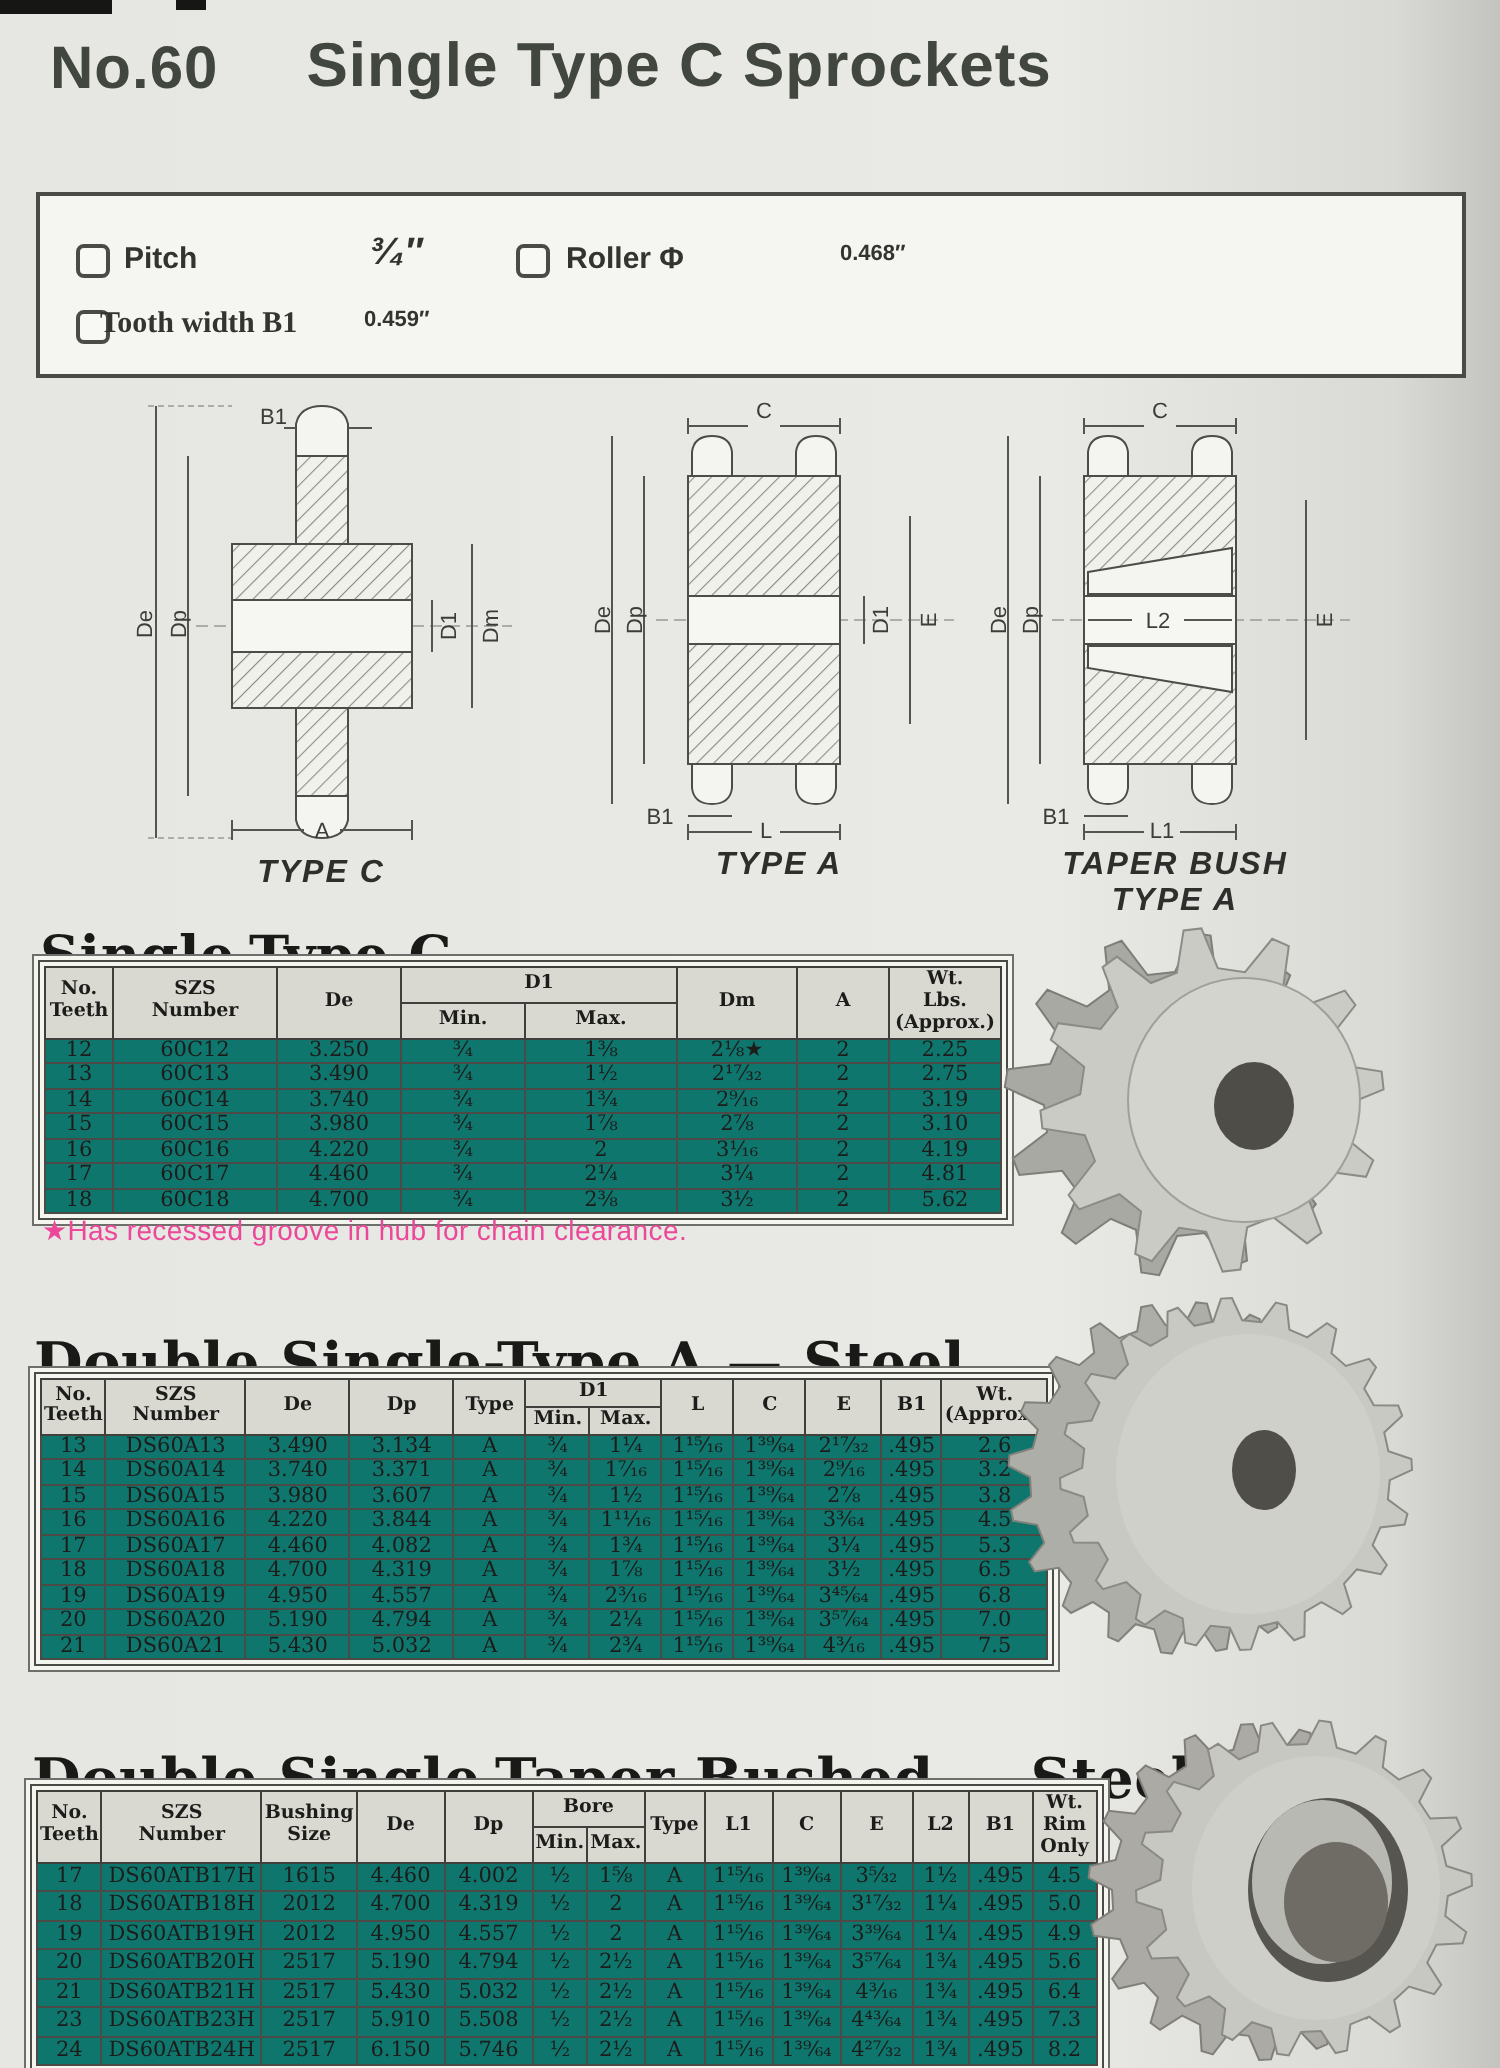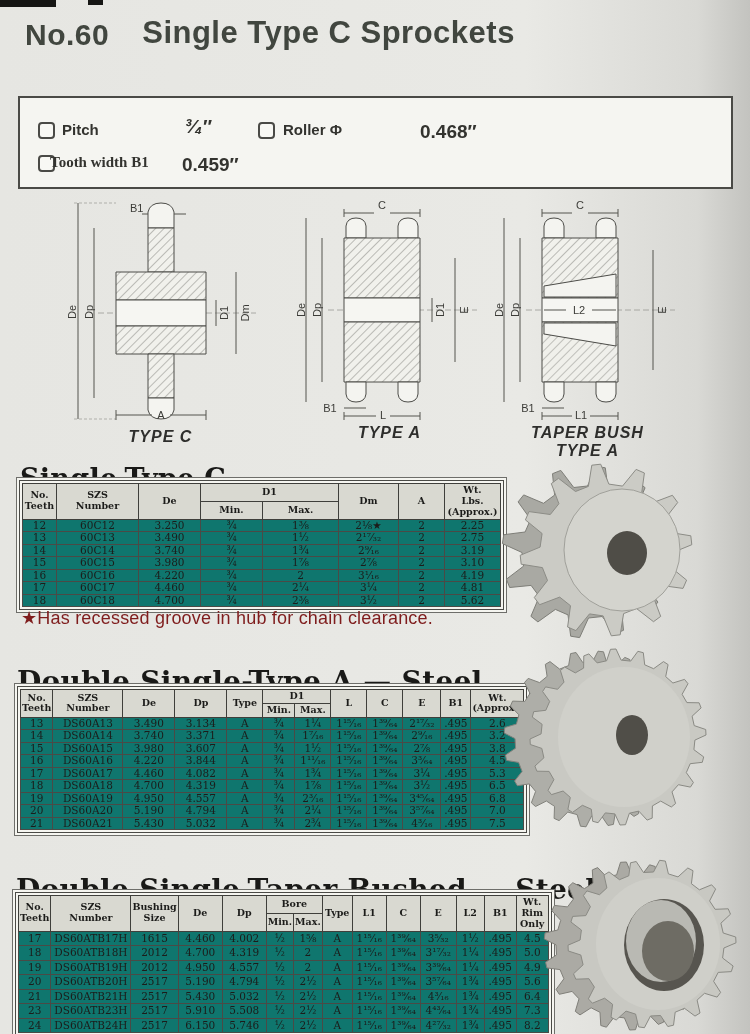--- a/index.html
+++ b/index.html
@@ -3,47 +3,47 @@
 <meta charset="utf-8">
 <style>
   html,body{margin:0;padding:0;}
   body{
     width:750px;height:1034px;position:relative;overflow:hidden;
     background:linear-gradient(to right,#e6e6e2 0%,#e9e9e5 70%,#d9d9d5 93%,#c3c3bf 100%);
     font-family:"Liberation Sans",sans-serif;color:#2b2b29;
   }
   .scan-bar{position:absolute;background:#161614;}
   
-  .page-header{position:absolute;top:16px;left:25px;display:flex;gap:33px;color:#41463f;}
+  .page-header{position:absolute;top:16px;left:25px;display:flex;gap:44px;color:#41463f;}
   .no60{font-size:30px;font-weight:bold;letter-spacing:0.5px;margin-top:2px;}
   .title-lines div{font-size:31px;font-weight:bold;line-height:34px;letter-spacing:0.5px;}
   
   .spec-box{position:absolute;top:96px;left:18px;width:711px;height:89px;background:#f5f5f1;border:2px solid #4a4a46;}
   .bullet{position:absolute;width:13px;height:13px;border:2px solid #4a4a46;border-radius:4px;background:#f8f8f4;}
   .spec-label{position:absolute;font-size:15px;font-weight:bold;color:#33332f;}
-  .spec-value{position:absolute;font-size:19px;font-weight:bold;color:#33332f;}
+  .spec-value{position:absolute;font-size:11px;font-weight:bold;color:#33332f;}
   .pitch-frac{font-size:19px;font-style:italic;}
   
   figure{position:absolute;margin:0;display:flex;flex-direction:column;align-items:center;}
   .fig-caption{margin-top:4px;font-size:16px;font-weight:bold;font-style:italic;color:#2e2e2c;letter-spacing:1px;line-height:18px;text-align:center;}
   .diag line,.diag path,.diag rect,.diag polygon{vector-effect:non-scaling-stroke;}
   .dim-label{font-family:"Liberation Sans",sans-serif;font-size:11px;fill:#3c3c38;}
   
   .sect-heading{position:absolute;font-family:"DejaVu Serif","Liberation Serif",serif;font-weight:bold;color:#191917;letter-spacing:0.3px;}
   
   .tbl-wrap{position:absolute;border:1px solid #4a4a46;padding:2px;background:#f5f5f0;
             box-shadow:0 0 0 2px #f5f5f0,0 0 0 3px #6e6e6a;}
   table.data-table{border-collapse:collapse;table-layout:fixed;background:#0f766e;
       font-family:"DejaVu Serif","Liberation Serif",serif;color:#1c1c1a;}
   table.data-table th{background:#d9d9d1;border:1px solid #3f3f3b;font-size:9.5px;font-weight:bold;
       line-height:1.15;padding:1px 1px;white-space:pre-line;text-align:center;}
   table.data-table td{border:1px solid #4a4a46;font-size:10.5px;text-align:center;padding:0 1px;
       height:11.5px;line-height:11.5px;white-space:nowrap;overflow:hidden;}
   .t3 table.data-table td{height:13.5px;line-height:13.5px;}
-  .footnote{position:absolute;font-size:18px;color:#7f1d1d;letter-spacing:0.2px;}
+  .footnote{position:absolute;font-size:14px;color:#ec4899;letter-spacing:0.2px;}
   
   .photo{position:absolute;}
   .photo svg{width:100%;height:100%;}
 </style>
 </head>
 <body>
 
 <div class="scan-bar" style="top:0;left:0;width:56px;height:7px;"></div>
 <div class="scan-bar" style="top:0;left:88px;width:15px;height:5px;"></div>
 

